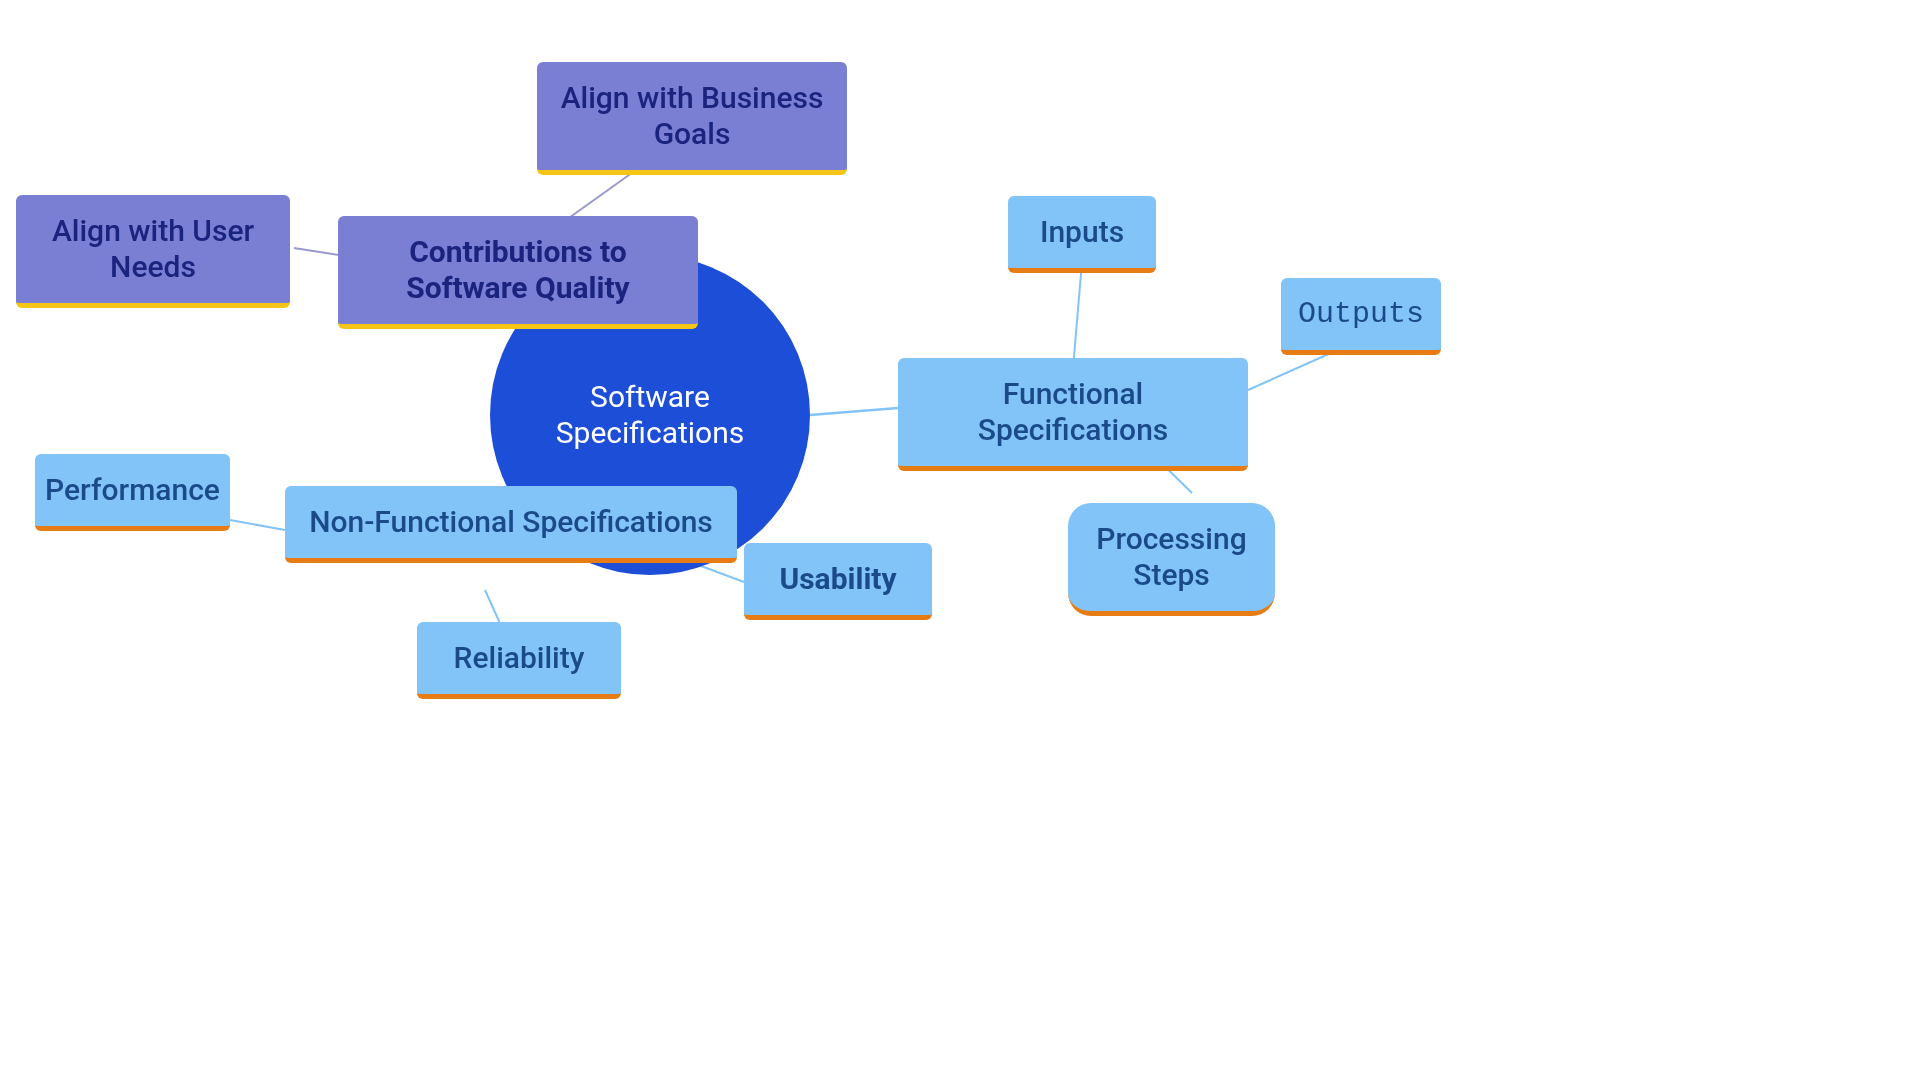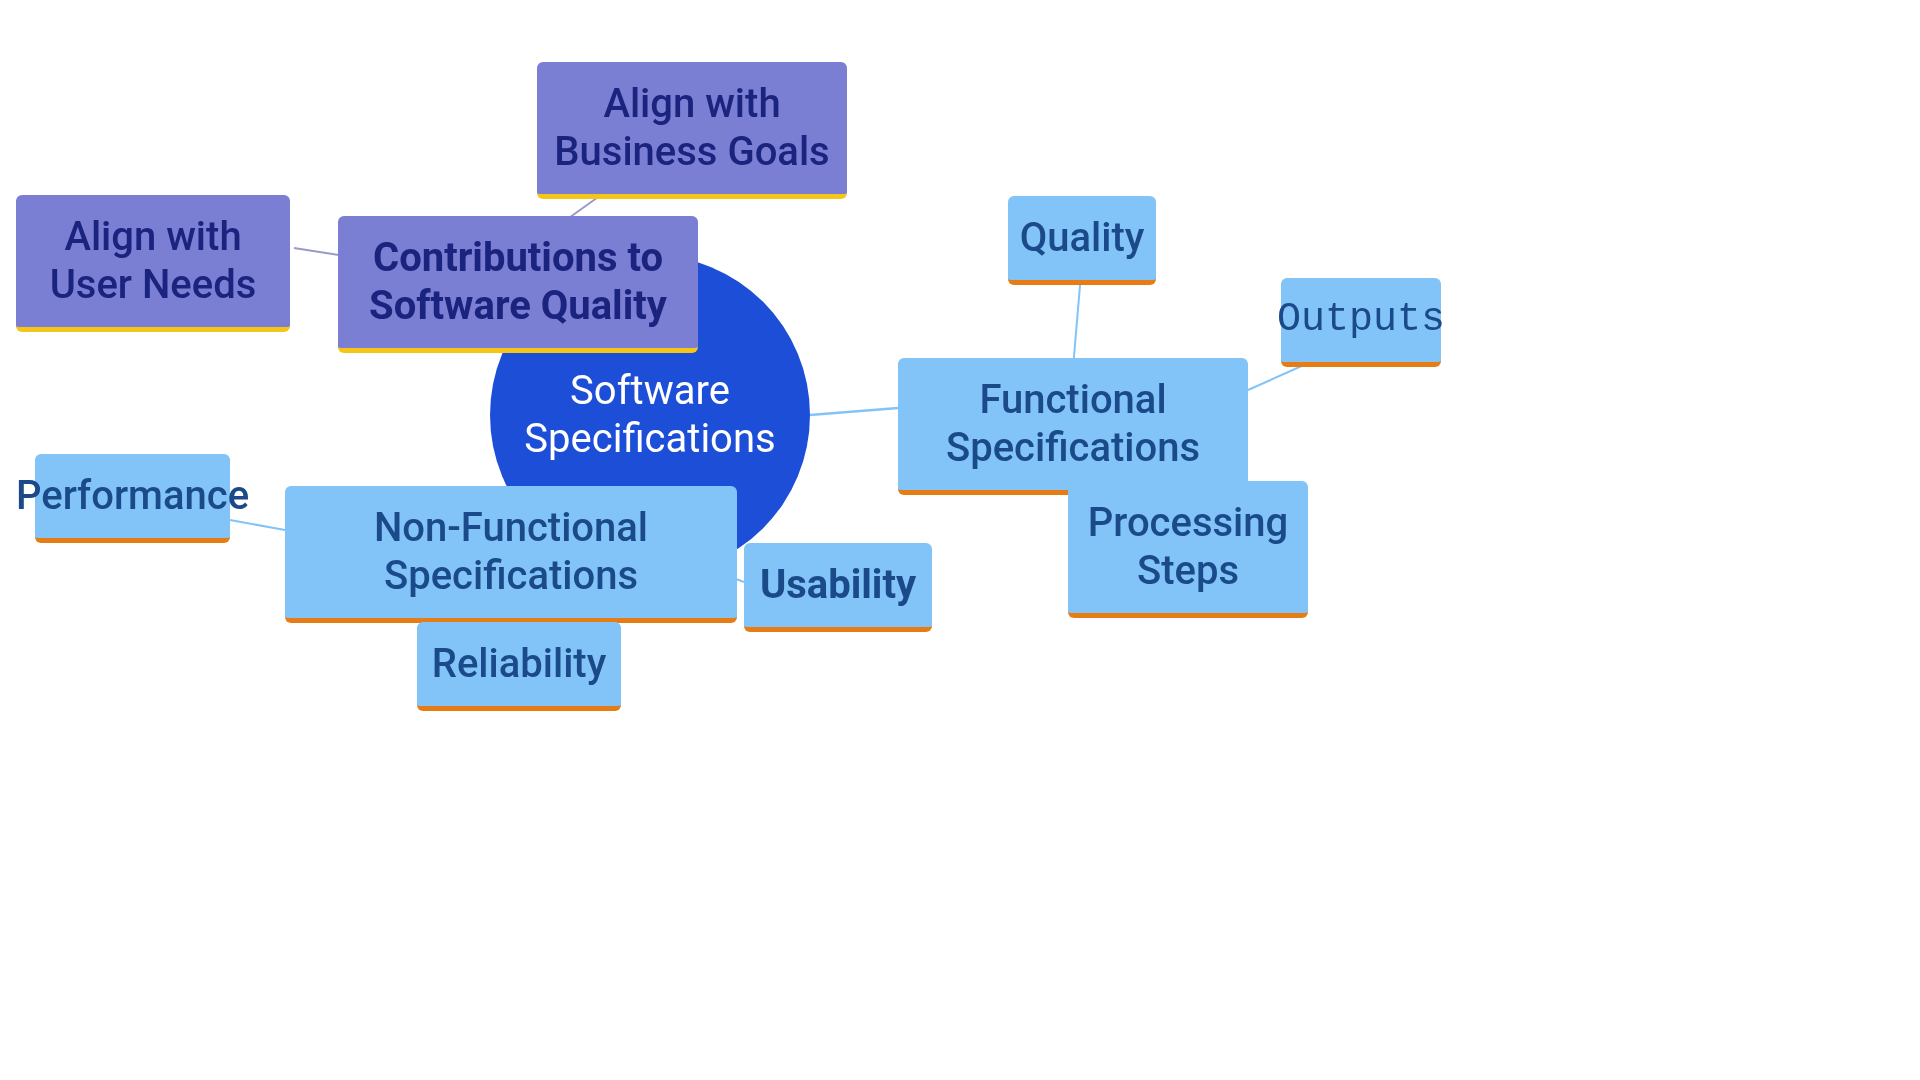--- a/index.html
+++ b/index.html
@@ -26,21 +26,21 @@
       z-index: 1;
       border-radius: 6px;
       display: flex;
       align-items: center;
       justify-content: center;
       text-align: center;
       font-weight: 500;
     }
 
     .node-label {
-      font-size: 40px;
+      font-size: 30px;
       line-height: 1.2;
       padding: 18px 10px;
     }
 
     
     .center-node {
       width: 320px;
       height: 320px;
       border-radius: 50%;
       background: #1d4ed8;
@@ -105,22 +105,23 @@
     #node-outputs {
       left: 1281px;
       top: 278px;
       width: 160px;
       font-family: Liberation Mono, monospace;
     }
 
     
     #node-processing {
       left: 1068px;
-      top: 481px;
-      width: 240px;
+      top: 503px;
+      width: 207px;
+      border-radius: 23px;
     }
 
     
     #node-nonfunctional {
       left: 285px;
       top: 486px;
       width: 452px;
     }
 
     
@@ -187,21 +188,21 @@
 
 <div class="node purple-node" id="node-quality">
   <span class="node-label">Contributions to Software Quality</span>
 </div>
 
 <div class="node blue-node" id="node-functional">
   <span class="node-label">Functional Specifications</span>
 </div>
 
 <div class="node blue-node" id="node-inputs">
-  <span class="node-label">Quality</span>
+  <span class="node-label">Inputs</span>
 </div>
 
 <div class="node blue-node" id="node-outputs">
   <span class="node-label">Outputs</span>
 </div>
 
 <div class="node blue-node" id="node-processing">
   <span class="node-label">Processing Steps</span>
 </div>
 

